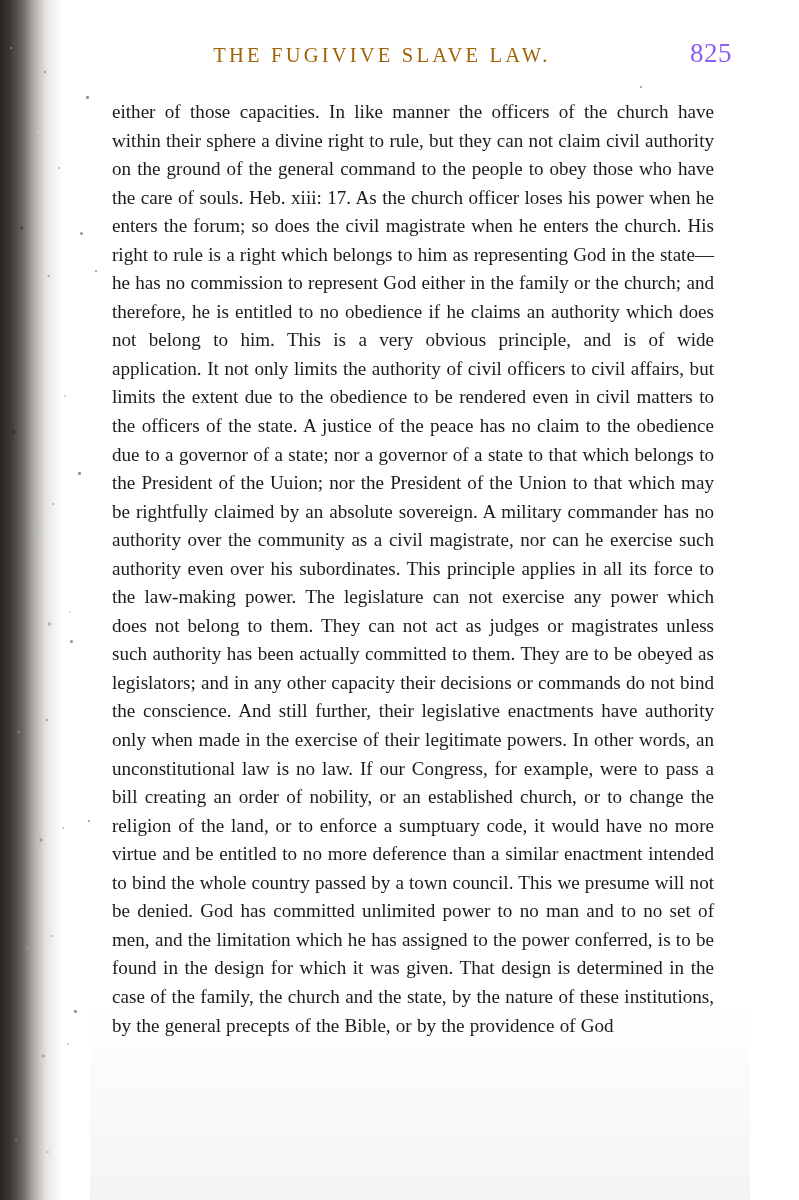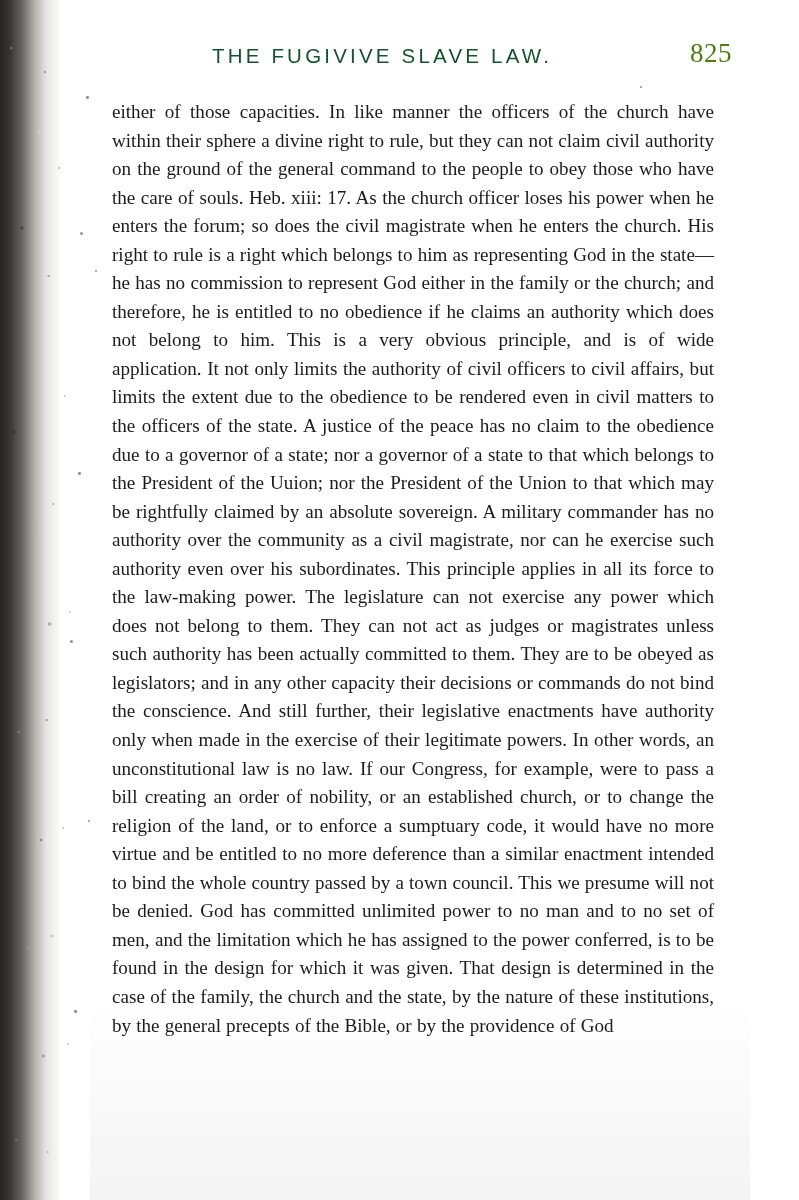--- a/index.html
+++ b/index.html
@@ -97,34 +97,34 @@
     top: 44px;
     width: 620px;
     height: 40px;
   }
   #running-head {
     position: absolute;
     left: 0;
     top: 0;
     width: 540px;
     text-align: center;
-    font-family: Liberation Sans, sans-serif;
+    font-family: Liberation Serif, serif;
     font-size: 20.5px;
     letter-spacing: 3.2px;
-    color: #14532d;
+    color: #a16207;
     white-space: nowrap;
   }
   #page-number {
     position: absolute;
     right: 0;
     top: -6px;
     font-family: "Liberation Serif", serif;
     font-size: 27px;
     letter-spacing: 0.5px;
-    color: #4d7c0f;
+    color: #8b5cf6;
   }
 
   #body-text {
     position: absolute;
     left: 112px;
     top: 98px;
     width: 602px;
   }
   #body-text p {
     margin: 0;

